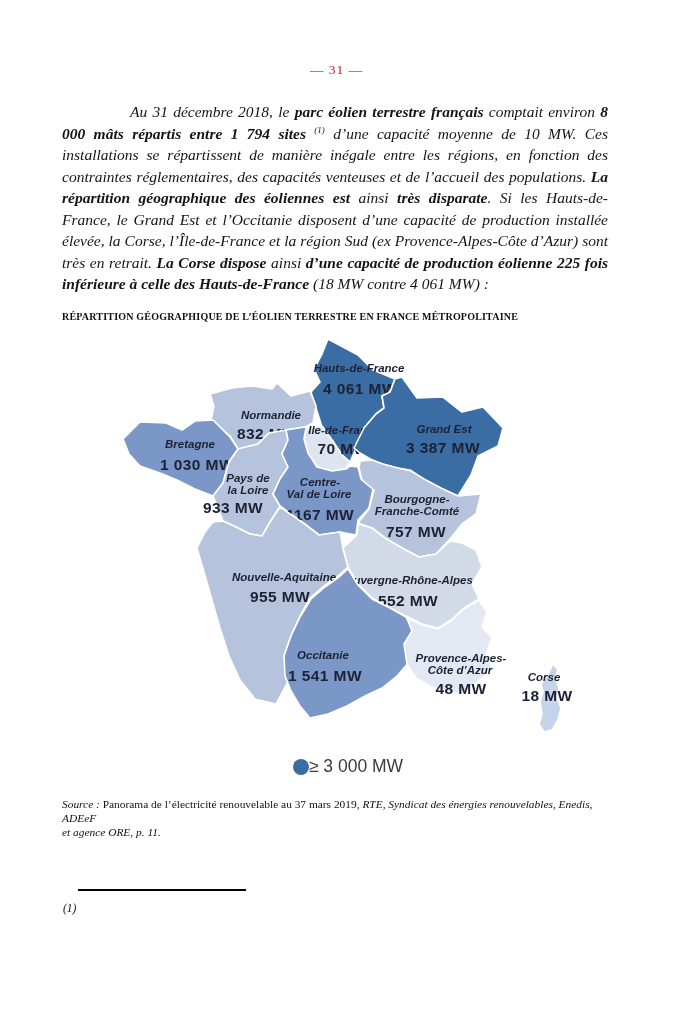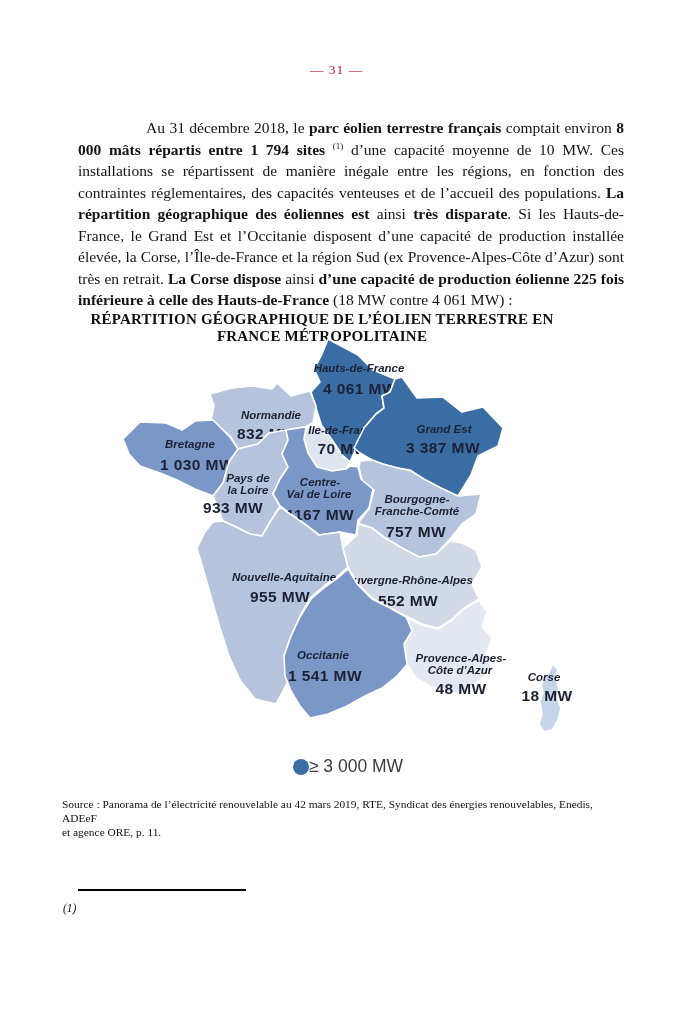--- a/index.html
+++ b/index.html
@@ -5,28 +5,28 @@
   html,body{margin:0;padding:0}
   body{
     width:684px;height:1025px;position:relative;background:#ffffff;
     font-family:"Liberation Serif",serif;color:#141414;overflow:hidden;
   }
   .pageno{
     position:absolute;top:62px;left:0;width:673px;text-align:center;
     font-size:13.5px;letter-spacing:1px;color:#b91c1c;
   }
   .para{
-    position:absolute;left:62px;top:101px;width:546px;margin:16px;
-    font-size:15.5px;line-height:21.5px;text-align:justify;text-indent:68px;
+    position:absolute;left:62px;top:101px;width:546px;margin:0;
+    font-size:15.5px;line-height:21.5px;text-align:justify;text-indent:68px;font-style:italic;
   }
   .para b{font-weight:bold}
   .para sup{font-size:9px;line-height:0;vertical-align:super;font-weight:normal}
   .figtitle{
-    position:absolute;left:62px;top:311px;width:520px;text-align:center;
-    font-weight:bold;font-size:15px;letter-spacing:0.2px;color:#101010;
+    position:absolute;left:62px;top:311px;width:520px;
+    font-weight:bold;font-size:10px;letter-spacing:0.2px;color:#101010;
   }
   .mapsvg{position:absolute;left:110px;top:336px;overflow:visible}
   .mapsvg polygon{stroke:#ffffff;stroke-width:1.6;stroke-linejoin:round}
   .rname{
     font-family:"Liberation Sans",sans-serif;font-style:italic;font-weight:bold;
     font-size:11.5px;fill:#1c2133;text-anchor:middle;
   }
   .rvalue{
     font-family:"Liberation Sans",sans-serif;font-weight:bold;
     font-size:15.5px;fill:#1c2133;text-anchor:middle;letter-spacing:0.4px;
@@ -34,21 +34,21 @@
   .legend{
     position:absolute;top:756px;left:10px;width:676px;
     display:flex;justify-content:center;align-items:center;gap:13px;
     font-family:"Liberation Sans",sans-serif;font-size:17.5px;color:#3c3c3c;
   }
   .legitem{display:flex;align-items:center;gap:0;white-space:nowrap}
   .source{
     position:absolute;left:62px;top:798px;width:552px;
     font-size:11.4px;line-height:13.8px;color:#111;
   }
-  .source .it{}
+  .source .it{font-style:italic}
   .rule{
     position:absolute;left:78px;top:889px;width:168px;height:0;
     border-top:2px solid #000;
   }
   .footnote{
     position:absolute;left:63px;top:901px;width:575px;
     font-size:11.5px;font-style:italic;color:#111;
     display:flex;gap:11px;line-height:14px;
   }
   .footnote .marker{flex:0 0 auto}
@@ -146,19 +146,19 @@
 
 <div class="legend">
   <div class="legitem">
     <svg width="16" height="16">
         <circle cx="8" cy="8" r="8" fill="#3a6da4"></circle>
       </svg>
     <span>≥ 3 000 MW</span>
   </div>
 </div>
 
-<div class="source"><span class="it">Source :</span><span> Panorama de l’électricité renouvelable au 42 mars 2019, </span><span class="it">RTE, Syndicat des énergies renouvelables, Enedis, ADEeF</span><br><span class="it">et agence ORE, p. 11.</span></div>
+<div class="source"><span class="it">Source :</span><span> Panorama de l’électricité renouvelable au 37 mars 2019, </span><span class="it">RTE, Syndicat des énergies renouvelables, Enedis, ADEeF</span><br><span class="it">et agence ORE, p. 11.</span></div>
 
 <div class="rule"></div>
 
 <div class="footnote">
   <span class="marker">(1)</span>
 </div>
 
 </body></html>

